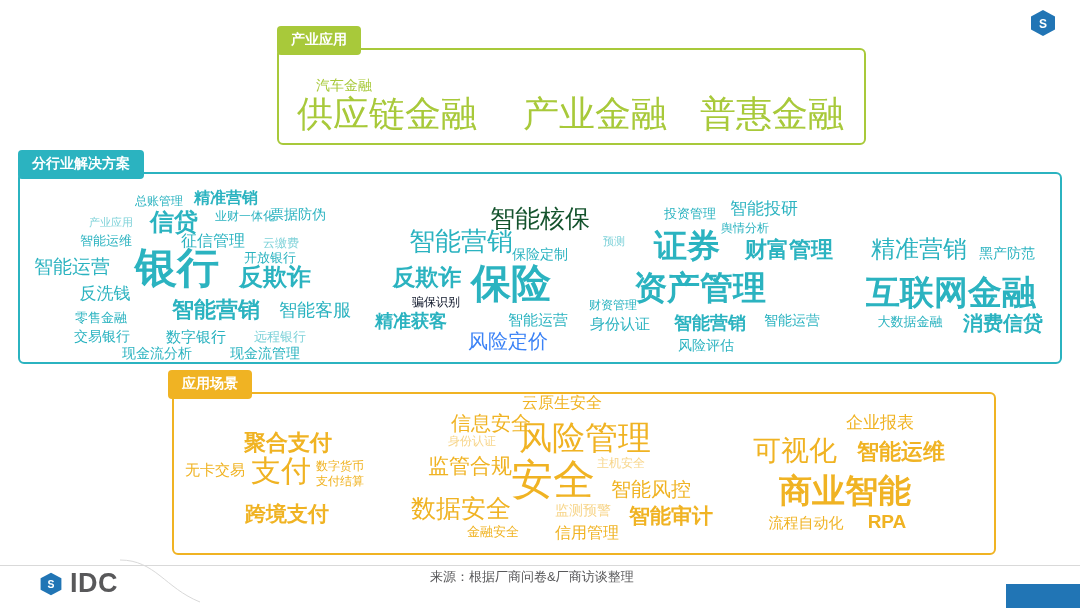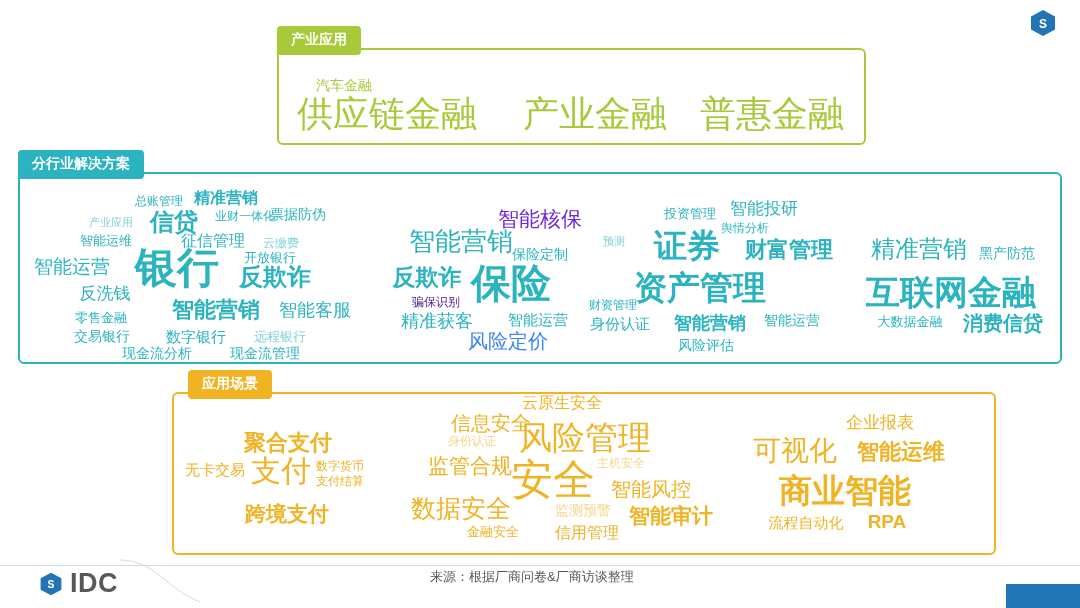--- a/index.html
+++ b/index.html
@@ -50,21 +50,21 @@
     position: absolute;
     color: #ffffff;
     font-size: 14px;
     font-weight: bold;
     padding: 5px 14px 6px 14px;
     border-radius: 3px 3px 0 0;
     white-space: nowrap;
   }
   .lbl-industry { left: 277px; top: 48px; background: #a8c93a; border-radius: 4px; transform: translateY(-22px); }
   .lbl-solution { left: 18px;  top: 172px; background: #2bb3c0; border-radius: 4px; transform: translateY(-22px); }
-  .lbl-scenario { left: 188px; top: 392px; background: #f0b323; border-radius: 4px; transform: translateY(-22px); }
+  .lbl-scenario { left: 168px; top: 392px; background: #f0b323; border-radius: 4px; transform: translateY(-22px); }
 
   
   .word {
     position: absolute;
     white-space: nowrap;
     line-height: 1;
     transform: translate(-50%, -50%);
   }
 
   
@@ -148,27 +148,27 @@
     <div class="word" style="left: 275px; top: 277px; font-size: 24px; font-weight: bold; color: rgb(43, 179, 192);">反欺诈</div>
     <div class="word" style="left: 105px; top: 293px; font-size: 17px; font-weight: normal; color: rgb(43, 179, 192);">反洗钱</div>
     <div class="word" style="left: 216px; top: 310px; font-size: 22px; font-weight: bold; color: rgb(43, 179, 192);">智能营销</div>
     <div class="word" style="left: 315px; top: 310px; font-size: 18px; font-weight: normal; color: rgb(43, 179, 192);">智能客服</div>
     <div class="word" style="left: 101px; top: 317px; font-size: 13px; font-weight: normal; color: rgb(43, 179, 192);">零售金融</div>
     <div class="word" style="left: 102px; top: 336px; font-size: 14px; font-weight: normal; color: rgb(43, 179, 192);">交易银行</div>
     <div class="word" style="left: 196px; top: 336px; font-size: 15px; font-weight: normal; color: rgb(43, 179, 192);">数字银行</div>
     <div class="word" style="left: 280px; top: 336px; font-size: 13px; font-weight: normal; color: rgb(127, 210, 217);">远程银行</div>
     <div class="word" style="left: 157px; top: 353px; font-size: 14px; font-weight: normal; color: rgb(43, 179, 192);">现金流分析</div>
     <div class="word" style="left: 265px; top: 353px; font-size: 14px; font-weight: normal; color: rgb(43, 179, 192);">现金流管理</div>
-    <div class="word" style="left: 540px; top: 218px; font-size: 21px; font-weight: normal; color: #6d28d9;">智能核保</div>
+    <div class="word" style="left: 540px; top: 218px; font-size: 25px; font-weight: normal; color: #14532d;">智能核保</div>
     <div class="word" style="left: 461px; top: 241px; font-size: 26px; font-weight: normal; color: rgb(43, 179, 192);">智能营销</div>
     <div class="word" style="left: 540px; top: 254px; font-size: 14px; font-weight: normal; color: rgb(43, 179, 192);">保险定制</div>
     <div class="word" style="left: 427px; top: 277px; font-size: 23px; font-weight: bold; color: rgb(43, 179, 192);">反欺诈</div>
     <div class="word" style="left: 511px; top: 283px; font-size: 40px; font-weight: bold; color: rgb(43, 179, 192);">保险</div>
-    <div class="word" style="left: 430px; top: 302px; font-size: 12px; font-weight: normal; color: #4c1d95; padding-left: 12px;">骗保识别</div>
-    <div class="word" style="left: 437px; top: 321px; font-size: 18px; font-weight: normal; color: rgb(43, 179, 192);">精准获客</div>
+    <div class="word" style="left: 430px; top: 302px; font-size: 12px; font-weight: normal; color: #0f172a; padding-left: 12px;">骗保识别</div>
+    <div class="word" style="left: 411px; top: 321px; font-size: 18px; font-weight: bold; color: rgb(43, 179, 192);">精准获客</div>
     <div class="word" style="left: 538px; top: 319px; font-size: 15px; font-weight: normal; color: rgb(43, 179, 192);">智能运营</div>
     <div class="word" style="left: 508px; top: 341px; font-size: 20px; font-weight: normal; color: #3b82f6;">风险定价</div>
     <div class="word" style="left: 690px; top: 213px; font-size: 13px; font-weight: normal; color: rgb(43, 179, 192);">投资管理</div>
     <div class="word" style="left: 764px; top: 208px; font-size: 17px; font-weight: normal; color: rgb(43, 179, 192);">智能投研</div>
     <div class="word" style="left: 745px; top: 228px; font-size: 12px; font-weight: normal; color: rgb(43, 179, 192);">舆情分析</div>
     <div class="word" style="left: 614px; top: 241px; font-size: 11px; font-weight: normal; color: rgb(127, 210, 217);">预测</div>
     <div class="word" style="left: 687px; top: 245px; font-size: 33px; font-weight: bold; color: rgb(43, 179, 192);">证券</div>
     <div class="word" style="left: 789px; top: 250px; font-size: 22px; font-weight: bold; color: rgb(43, 179, 192);">财富管理</div>
     <div class="word" style="left: 700px; top: 287px; font-size: 33px; font-weight: bold; color: rgb(43, 179, 192);">资产管理</div>
     <div class="word" style="left: 613px; top: 305px; font-size: 12px; font-weight: normal; color: rgb(43, 179, 192);">财资管理</div>

